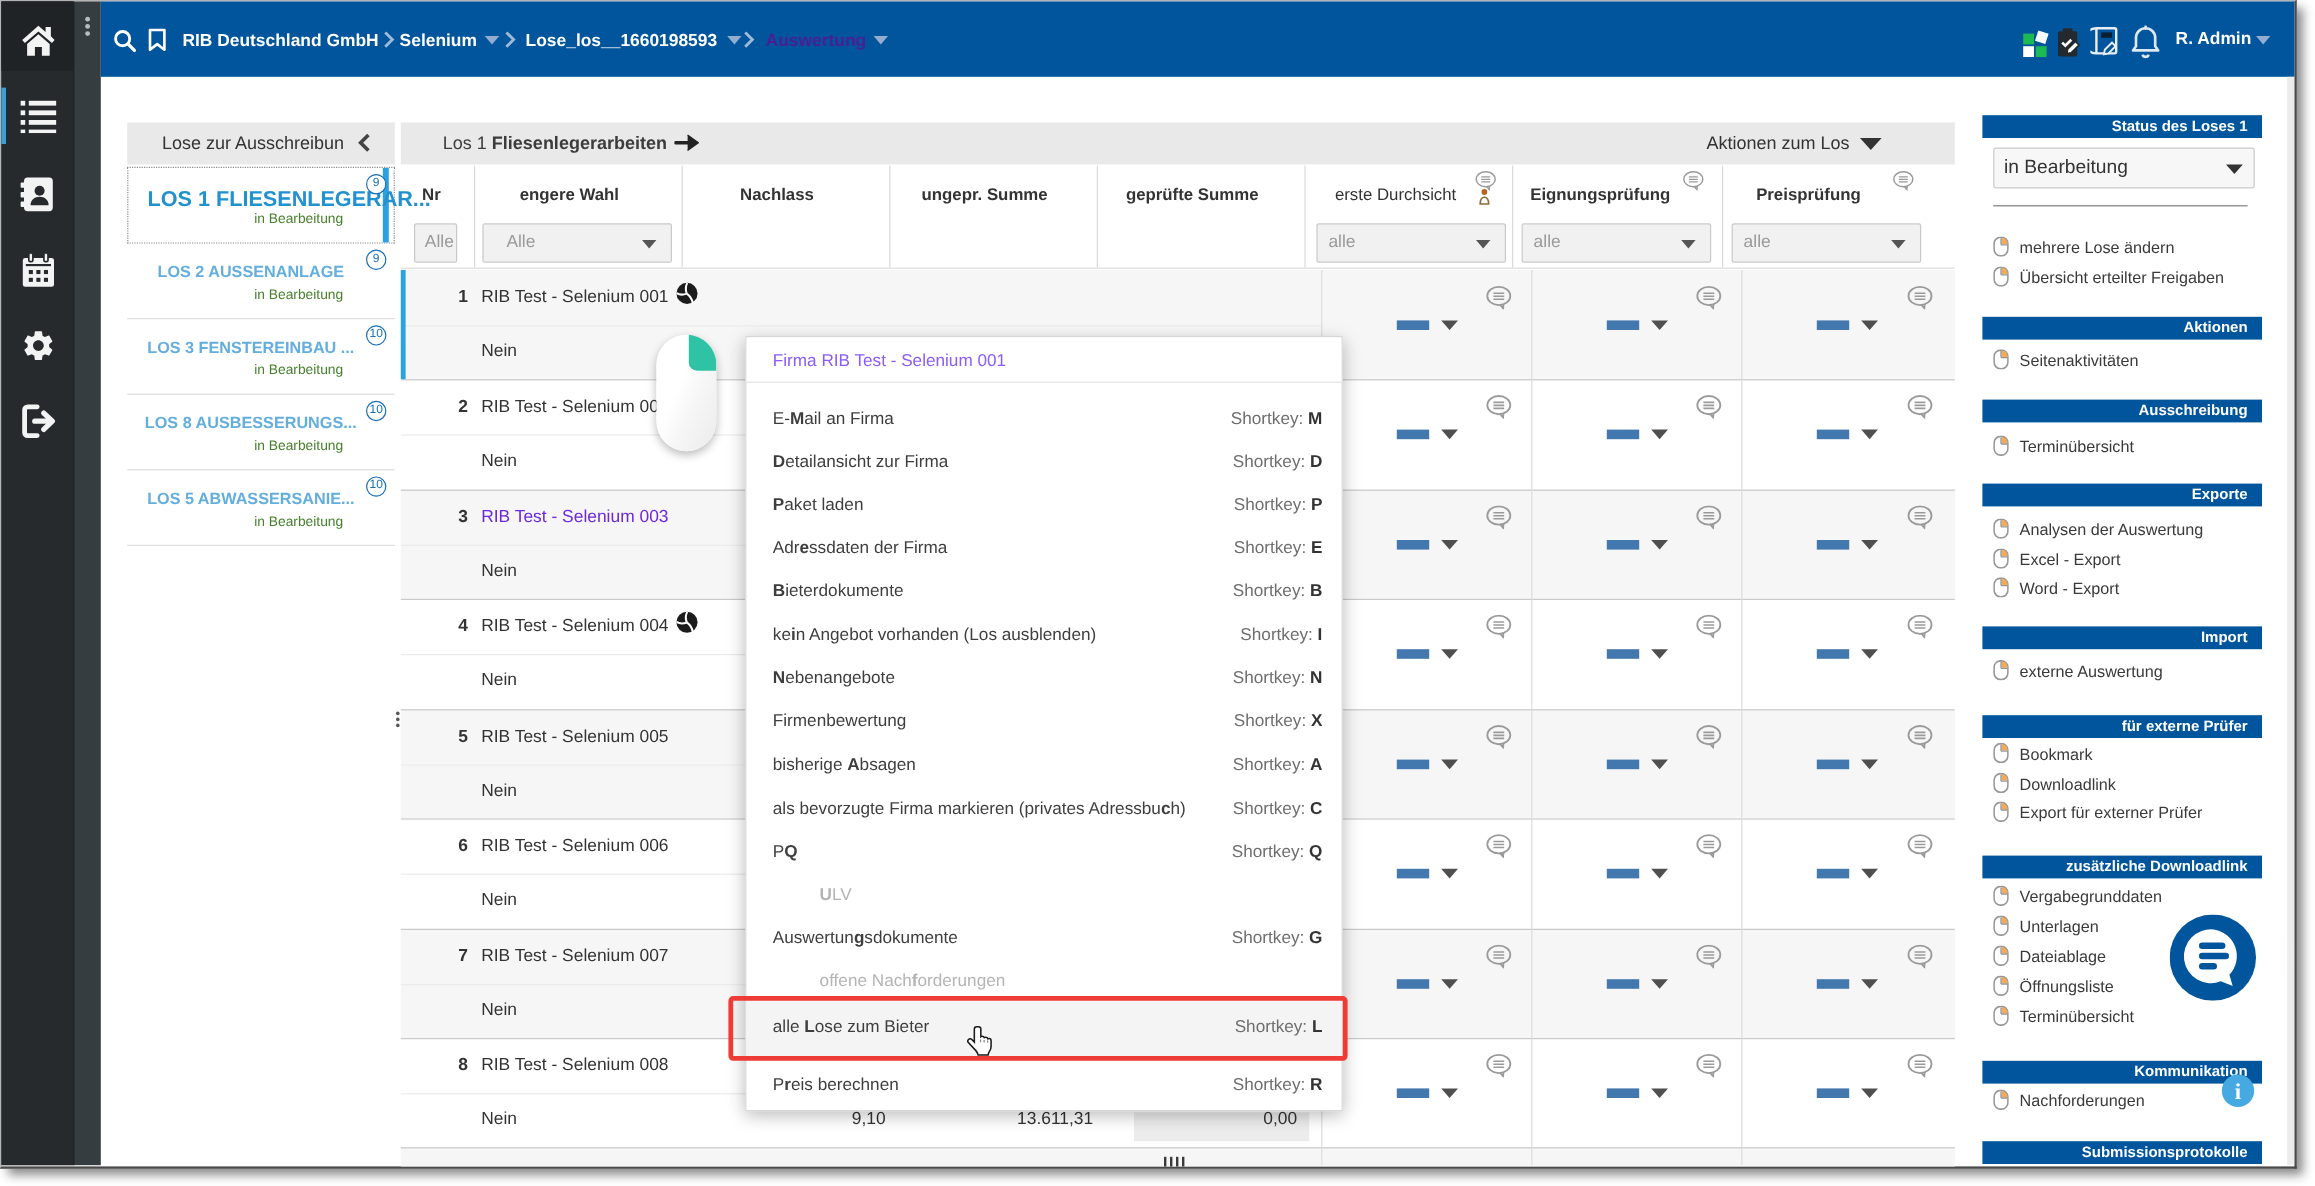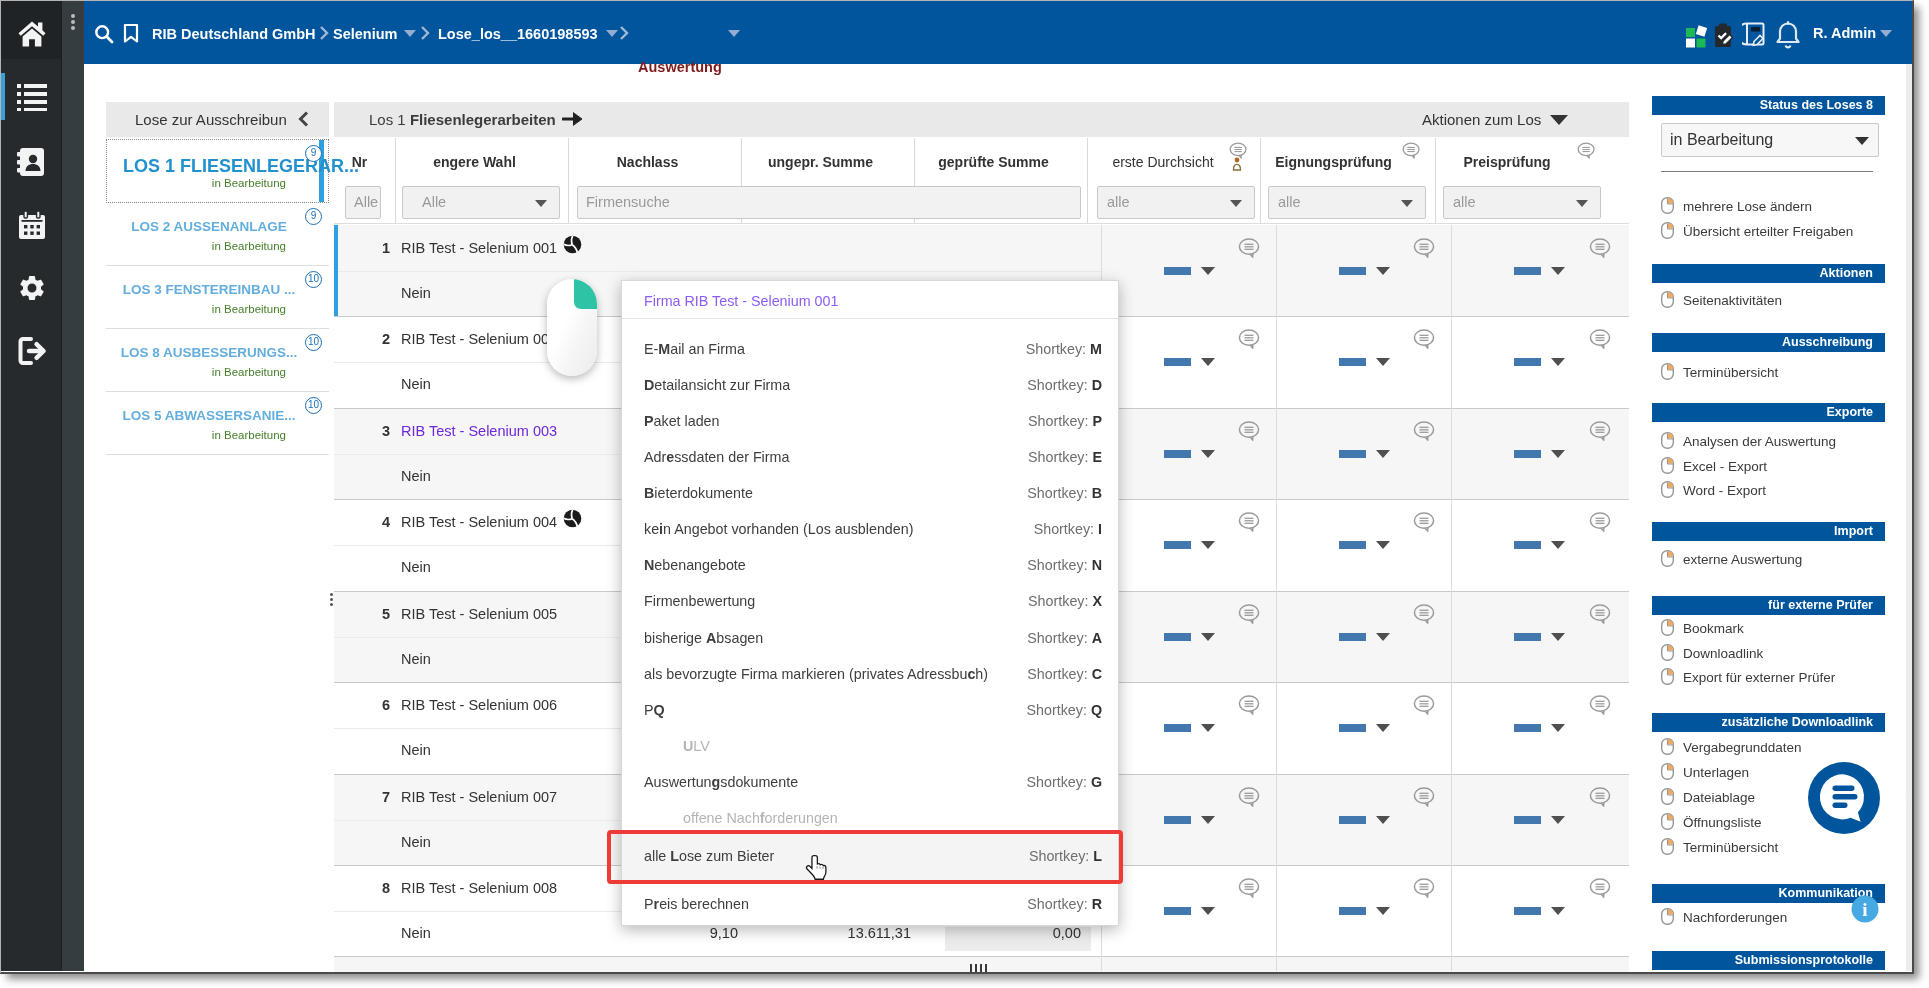--- a/index.html
+++ b/index.html
@@ -94,21 +94,21 @@
 <div class="abs" style="left:332px;top:25px;color:#fff;font-size:14.5px;font-weight:bold;white-space:nowrap;">Selenium</div>
 <div class="abs" style="left:403px;top:29px;width:0;height:0;border-left:6px solid transparent;border-right:6px solid transparent;border-top:7px solid #93add0;"></div>
 <svg class="abs" style="left:419px;top:25px" width="10" height="14" viewBox="0 0 10 14">
       <path d="M2 1 l6 6 -6 6" fill="none" stroke="#9fb9d4" stroke-width="2.4"></path>
     </svg>
 <div class="abs" style="left:437px;top:25px;color:#fff;font-size:14.5px;font-weight:bold;white-space:nowrap;">Lose_los__1660198593</div>
 <div class="abs" style="left:605px;top:29px;width:0;height:0;border-left:6px solid transparent;border-right:6px solid transparent;border-top:7px solid #93add0;"></div>
 <svg class="abs" style="left:618px;top:25px" width="10" height="14" viewBox="0 0 10 14">
       <path d="M2 1 l6 6 -6 6" fill="none" stroke="#9fb9d4" stroke-width="2.4"></path>
     </svg>
-<div class="abs" style="left:637px;top:25px;color:#7f1d1d;font-size:14.5px;font-weight:bold;white-space:nowrap;margin-top:33px;">Auswertung</div>
+<div class="abs" style="left:637px;top:25px;color:#4c1d95;font-size:14.5px;font-weight:bold;white-space:nowrap;">Auswertung</div>
 <div class="abs" style="left:727px;top:29px;width:0;height:0;border-left:6px solid transparent;border-right:6px solid transparent;border-top:7px solid #93add0;"></div>
 <svg class="abs" style="left:1684px;top:24px" width="25" height="25" viewBox="0 0 25 25">
 <rect x="1" y="3" width="9" height="9" fill="#1db954"></rect>
 <rect x="1" y="13.5" width="9" height="9" fill="#fff"></rect>
 <rect x="11.5" y="13.5" width="9" height="9" fill="#1db954"></rect>
 <rect x="12" y="1.5" width="9" height="9" fill="#fff" transform="rotate(18 16.5 6)"></rect>
 </svg>
 <svg class="abs" style="left:1712px;top:22px" width="22" height="26" viewBox="0 0 22 26">
 <rect x="2" y="3" width="16" height="21" rx="1.5" fill="#24292d"></rect>
 <rect x="6" y="0.5" width="8" height="5" rx="1" fill="#24292d"></rect>
@@ -206,21 +206,20 @@
 <ellipse cx="11" cy="8.6" rx="9.6" ry="7.6" fill="none" stroke="#9a9a9a" stroke-width="1.5"></ellipse>
 <path d="M12 15.9 l2.6 3 .3-3.6" fill="none" stroke="#9a9a9a" stroke-width="1.5"></path>
 <g stroke="#9a9a9a" stroke-width="1.3">
 <path d="M6.5 6.3 h9"></path>
         <path d="M6.5 8.8 h9"></path>
         <path d="M6.5 11.3 h9"></path>
 </g>
     </svg>
 <div class="sel" style="left:344px;top:185px;width:36px;height:33px;padding-left:8px;">Alle</div>
 <div class="sel" style="left:401px;top:185px;width:158px;height:33px;padding-left:19px;">Alle<span class="caret"></span></div>
-<div class="sel" style="left:576px;top:185px;width:504px;height:33px;padding-left:8px;background:#f2f2f2;">Firmensuche</div>
 <div class="sel" style="left:1096px;top:185px;width:158px;height:33px;padding-left:9px;">alle<span class="caret"></span></div>
 <div class="sel" style="left:1267px;top:185px;width:158px;height:33px;padding-left:9px;">alle<span class="caret"></span></div>
 <div class="sel" style="left:1442px;top:185px;width:158px;height:33px;padding-left:9px;">alle<span class="caret"></span></div>
 <div class="hb" style="left:333px;top:222px;width:1295px;background:#ddd;"></div>
 <div class="abs" style="left:333px;top:224px;width:1295px;height:91px;background:#f6f6f6;"></div>
 <div class="hb" style="left:333px;top:270px;width:767px;background:#ebebeb;"></div>
 <div class="abs" style="left:337px;top:239px;width:52px;text-align:right;font-size:14.5px;font-weight:bold;color:#333;">1</div>
 <div class="abs" style="left:400px;top:239px;font-size:14.5px;color:#333;white-space:nowrap;">RIB Test - Selenium 001</div>
 <div class="abs" style="left:400px;top:284px;font-size:14.5px;color:#333;">Nein</div>
 <svg class="abs" style="left:562px;top:234px" width="19" height="19" viewBox="0 0 19 19">
@@ -552,21 +551,21 @@
 <div class="abs" style="left:1550px;top:906px;width:0;height:0;border-left:7px solid transparent;border-right:7px solid transparent;border-top:8px solid #4f4f4f;"></div>
 <div class="abs" style="left:333px;top:224px;width:4px;height:91px;background:#2e9fe0;"></div>
 <div class="abs" style="left:600px;top:924px;width:137px;text-align:right;font-size:14.5px;color:#333;">9,10</div>
 <div class="abs" style="left:760px;top:924px;width:150px;text-align:right;font-size:14.5px;color:#333;">13.611,31</div>
 <div class="abs" style="left:944px;top:926px;width:146px;height:24px;background:#ececec;"></div>
 <div class="abs" style="left:930px;top:924px;width:150px;text-align:right;font-size:14.5px;color:#333;">0,00</div>
 <div class="abs" style="left:969px;top:963px;width:2.4px;height:9px;background:#3a3a3a;"></div>
 <div class="abs" style="left:974px;top:963px;width:2.4px;height:9px;background:#3a3a3a;"></div>
 <div class="abs" style="left:979px;top:963px;width:2.4px;height:9px;background:#3a3a3a;"></div>
 <div class="abs" style="left:984px;top:963px;width:2.4px;height:9px;background:#3a3a3a;"></div>
-<div class="bluebar" style="top:95px;">Status des Loses 8</div>
+<div class="bluebar" style="top:95px;">Status des Loses 1</div>
 <div class="abs" style="left:1660px;top:122px;width:218px;height:34px;background:#f7f7f7;border:1px solid #c9c9c9;border-radius:2px;"></div>
 <div class="abs" style="left:1669px;top:130px;font-size:16px;color:#333;">in Bearbeitung</div>
 <div class="abs" style="left:1854px;top:136px;width:0;height:0;border-left:7px solid transparent;border-right:7px solid transparent;border-top:8px solid #333;"></div>
 <div class="abs" style="left:1660px;top:170px;width:212px;height:1px;background:#7d7d7d;"></div>
 <div class="ritem" style="top:196px;"><svg width="13" height="17" viewBox="0 0 13 17">
 <rect x="0.7" y="0.7" width="11.6" height="15.6" rx="5.5" fill="#fff" stroke="#979797" stroke-width="1.4"></rect>
 <path d="M6.8 1.3 h1 a5 5 0 0 1 4.2 4 v1.2 h-5.2 Z" fill="#f3ab5b"></path>
 <path d="M6.5 1.5 v5.5 M6.5 7 h5.5" stroke="#979797" stroke-width="1.1" fill="none"></path>
 </svg>mehrere Lose ändern</div>
 <div class="ritem" style="top:221px;"><svg width="13" height="17" viewBox="0 0 13 17">

